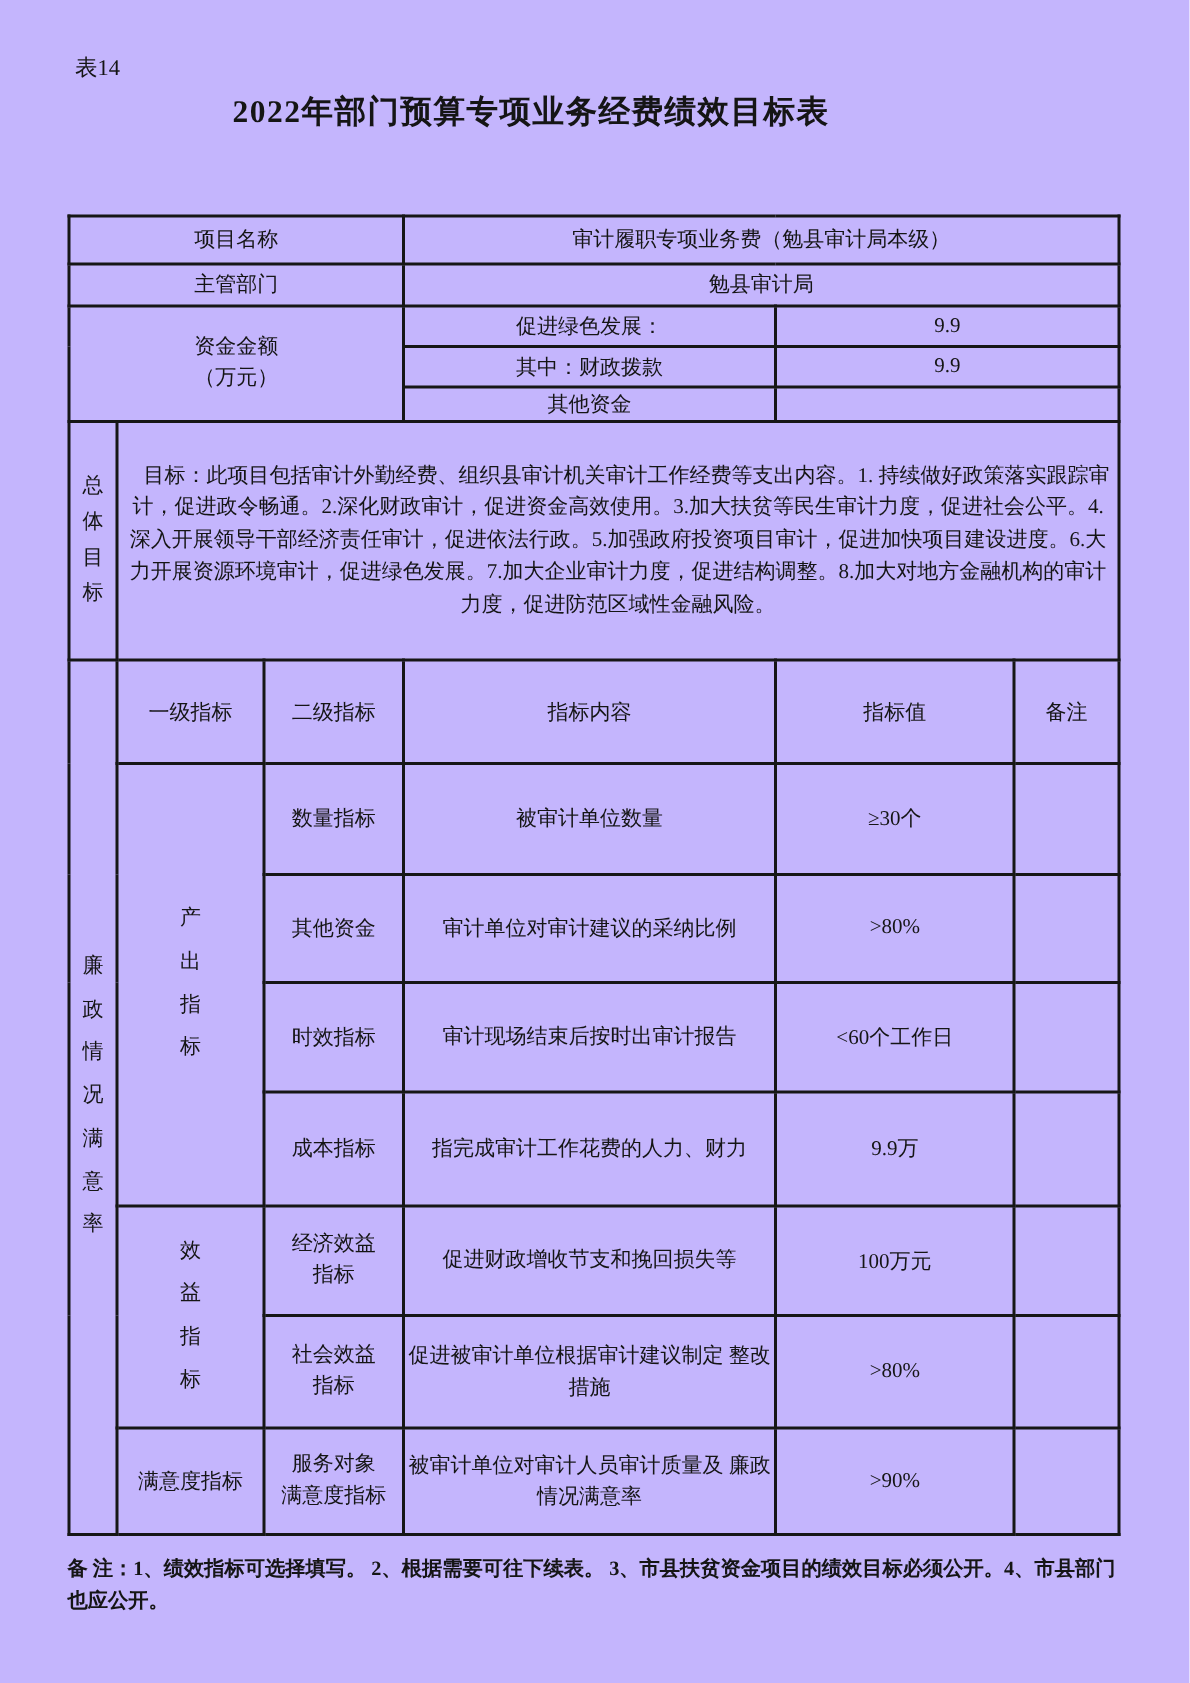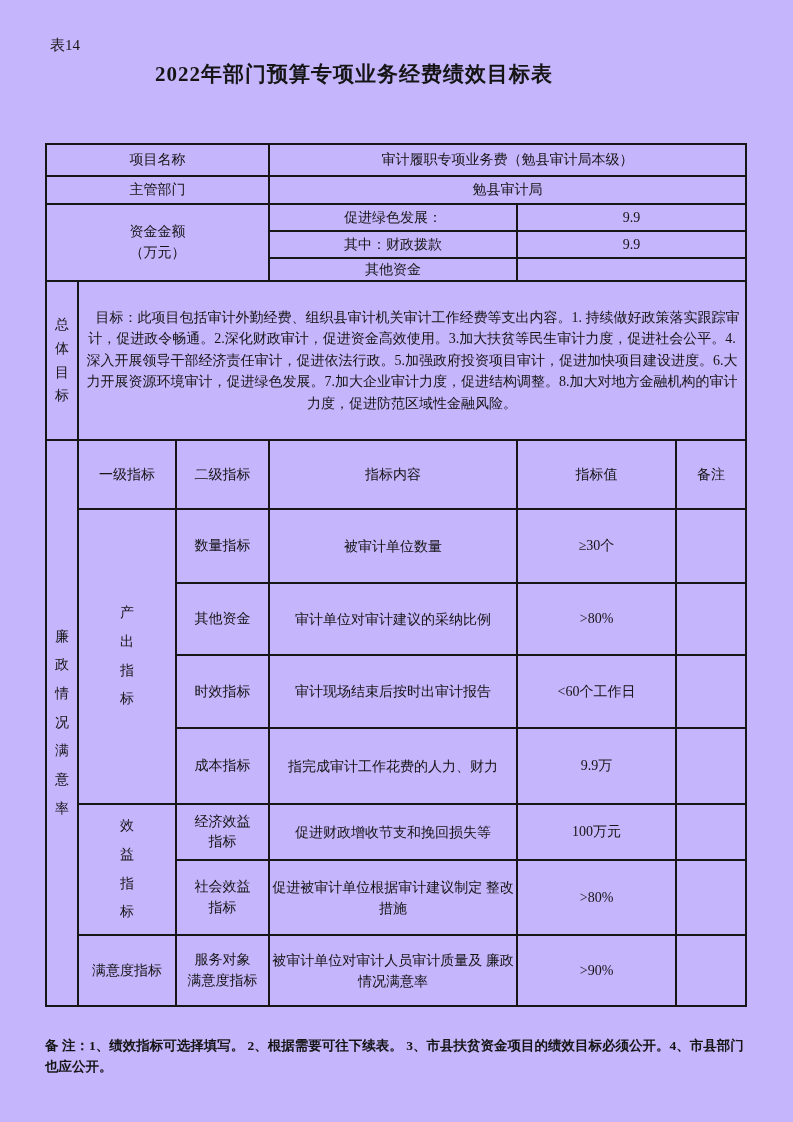--- a/index.html
+++ b/index.html
@@ -171,21 +171,21 @@
         <td></td>
       </tr>
 
       <tr style="height:76px">
         <td>成本指标</td>
         <td class="content">指完成审计工作花费的人力、财力</td>
         <td class="value">9.9万</td>
         <td></td>
       </tr>
 
-      <tr style="height:56px">
+      <tr style="height:73px">
         <td rowspan="2">
           <div class="vstack">效益指标</div>
         </td>
         <td class="pre">经济效益
 指标</td>
         <td class="content">促进财政增收节支和挽回损失等</td>
         <td class="value thick">100万元</td>
         <td></td>
       </tr>
 

